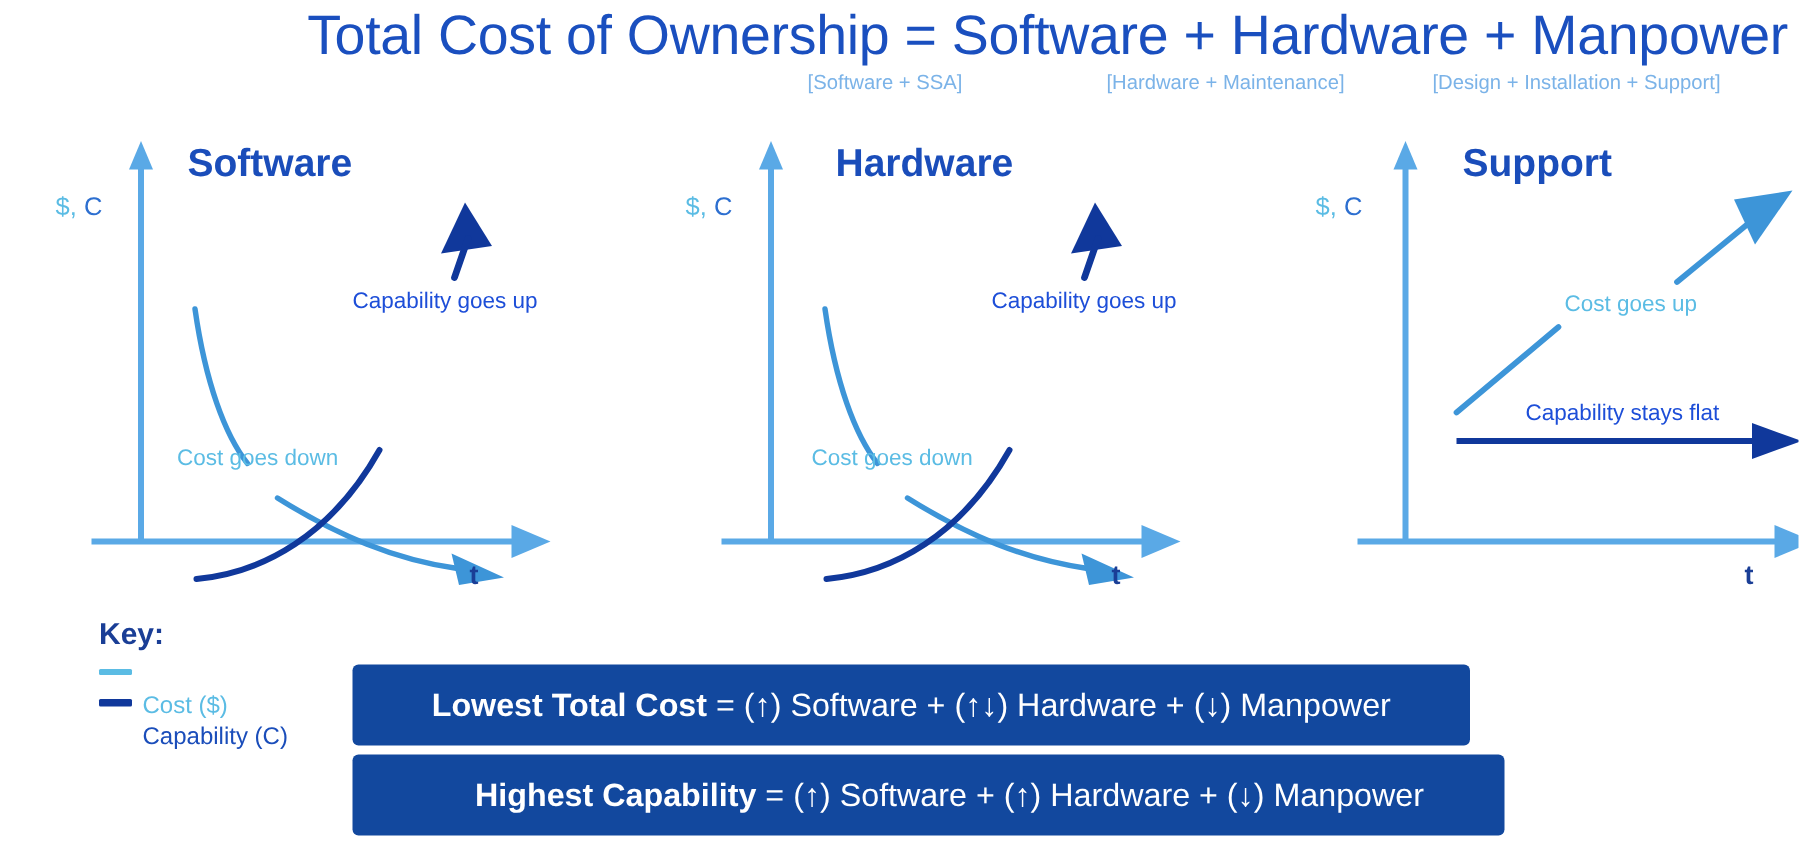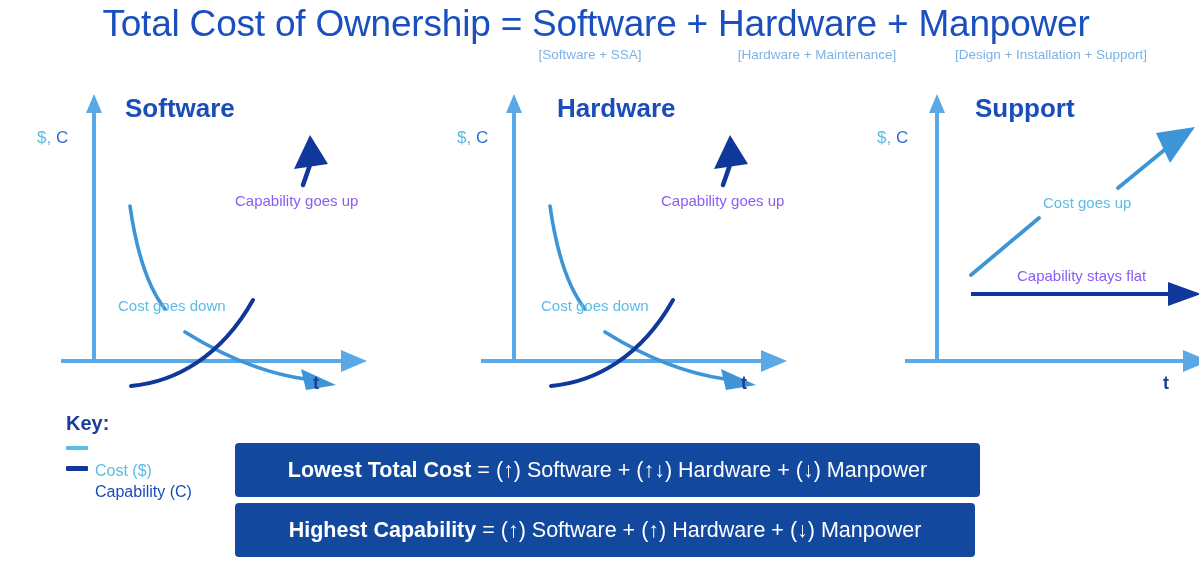--- a/index.html
+++ b/index.html
@@ -22,21 +22,21 @@
     left: 0;
     top: 0;
     width: 1199px;
     height: 75px;
   }
   #main-title {
     position: absolute;
     left: 0;
     top: 3px;
     width: 1192px;
-    text-align: center;
+    text-align: right;
     font-size: 37px;
     font-weight: 400;
     color: #1A4FBF;
     letter-spacing: -0.2px;
     white-space: nowrap;
   }
   .subtitle {
     position: absolute;
     top: 47px;
     font-size: 13.5px;
@@ -101,21 +101,21 @@
   #xlab-software { left: 288px; top: 288px; }
   #xlab-hardware { left: 296px; top: 288px; }
   #xlab-manpower { left: 298px; top: 288px; }
 
   .curve-label {
     position: absolute;
     font-size: 15px;
     white-space: nowrap;
   }
   .curve-label.cost { color: #5BBCE4; }
-  .curve-label.cap  { color: #8b5cf6; }
+  .curve-label.cap  { color: #1d4ed8; }
 
   #lbl-cost-software { left: 93px;  top: 212px; }
   #lbl-cap-software  { left: 210px; top: 107px; }
   #lbl-cost-hardware { left: 96px;  top: 212px; }
   #lbl-cap-hardware  { left: 216px; top: 107px; }
   #lbl-cost-manpower { left: 178px; top: 109px; }
   #lbl-cap-manpower  { left: 152px; top: 182px; }
 
   
   #key {
@@ -164,20 +164,21 @@
     left: 235px;
     top: 443px;
     width: 745px;
     height: 54px;
   }
   #banner-capability {
     left: 235px;
     top: 503px;
     width: 740px;
     height: 54px;
+    padding-left: 28px;
   }
   .banner-lead { font-weight: 700; }
   .banner-rest { font-weight: 400; margin-left: 6px; }
 </style>
 </head>
 <body>
 
 <div id="header">
   <div id="main-title">Total Cost of Ownership = Software + Hardware + Manpower</div>
   <div class="subtitle" id="subtitle-software">[Software + SSA]</div>

